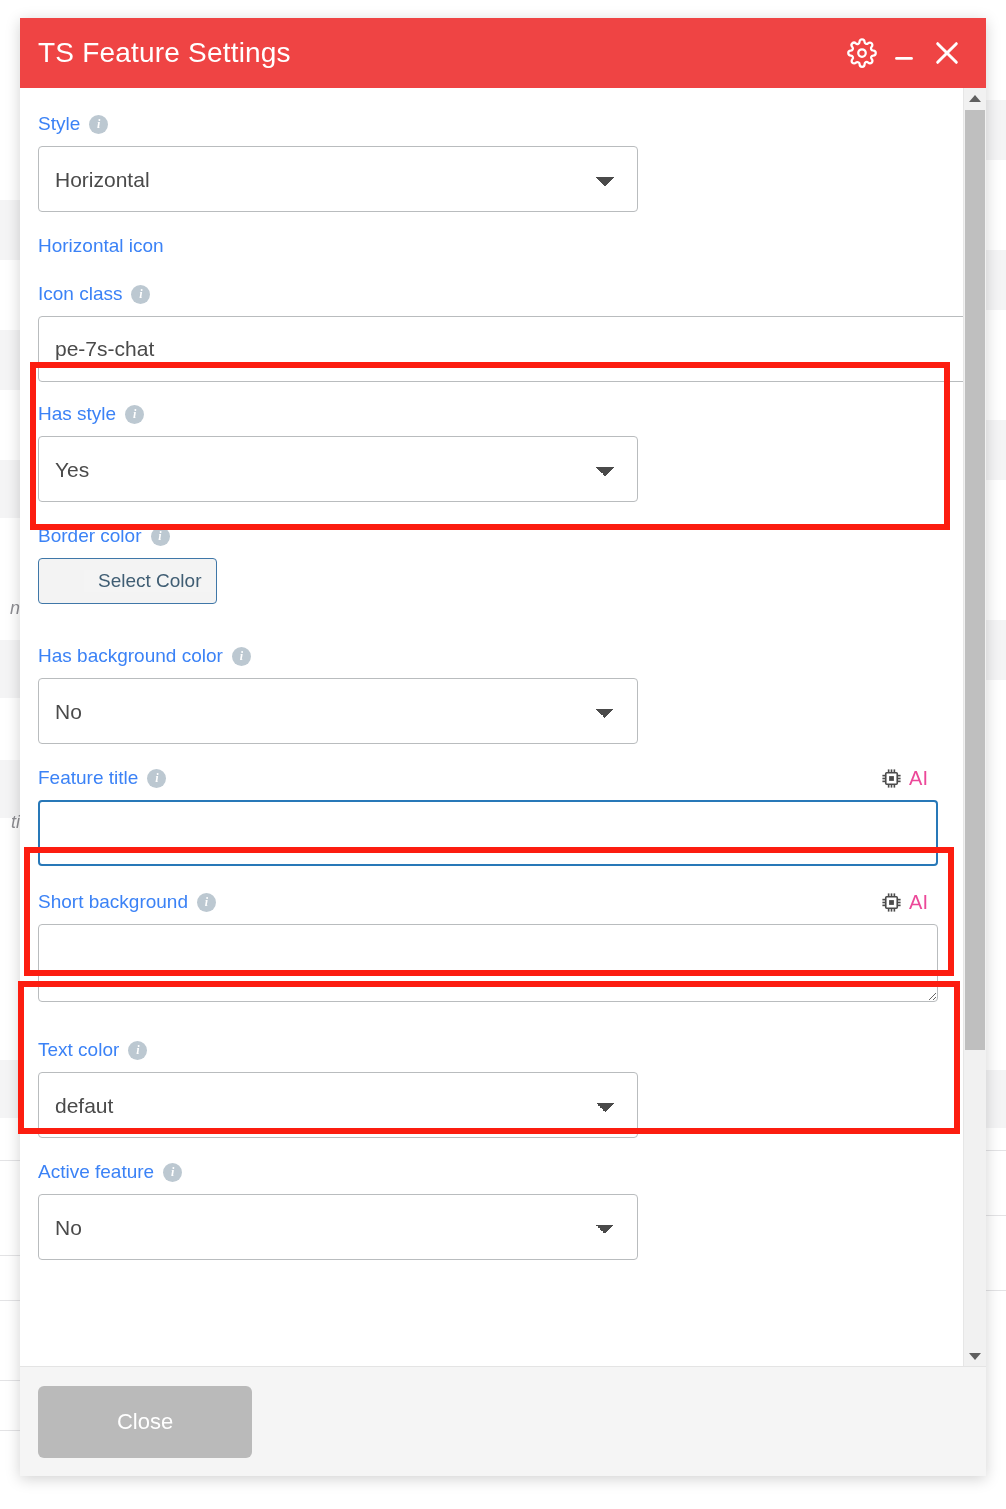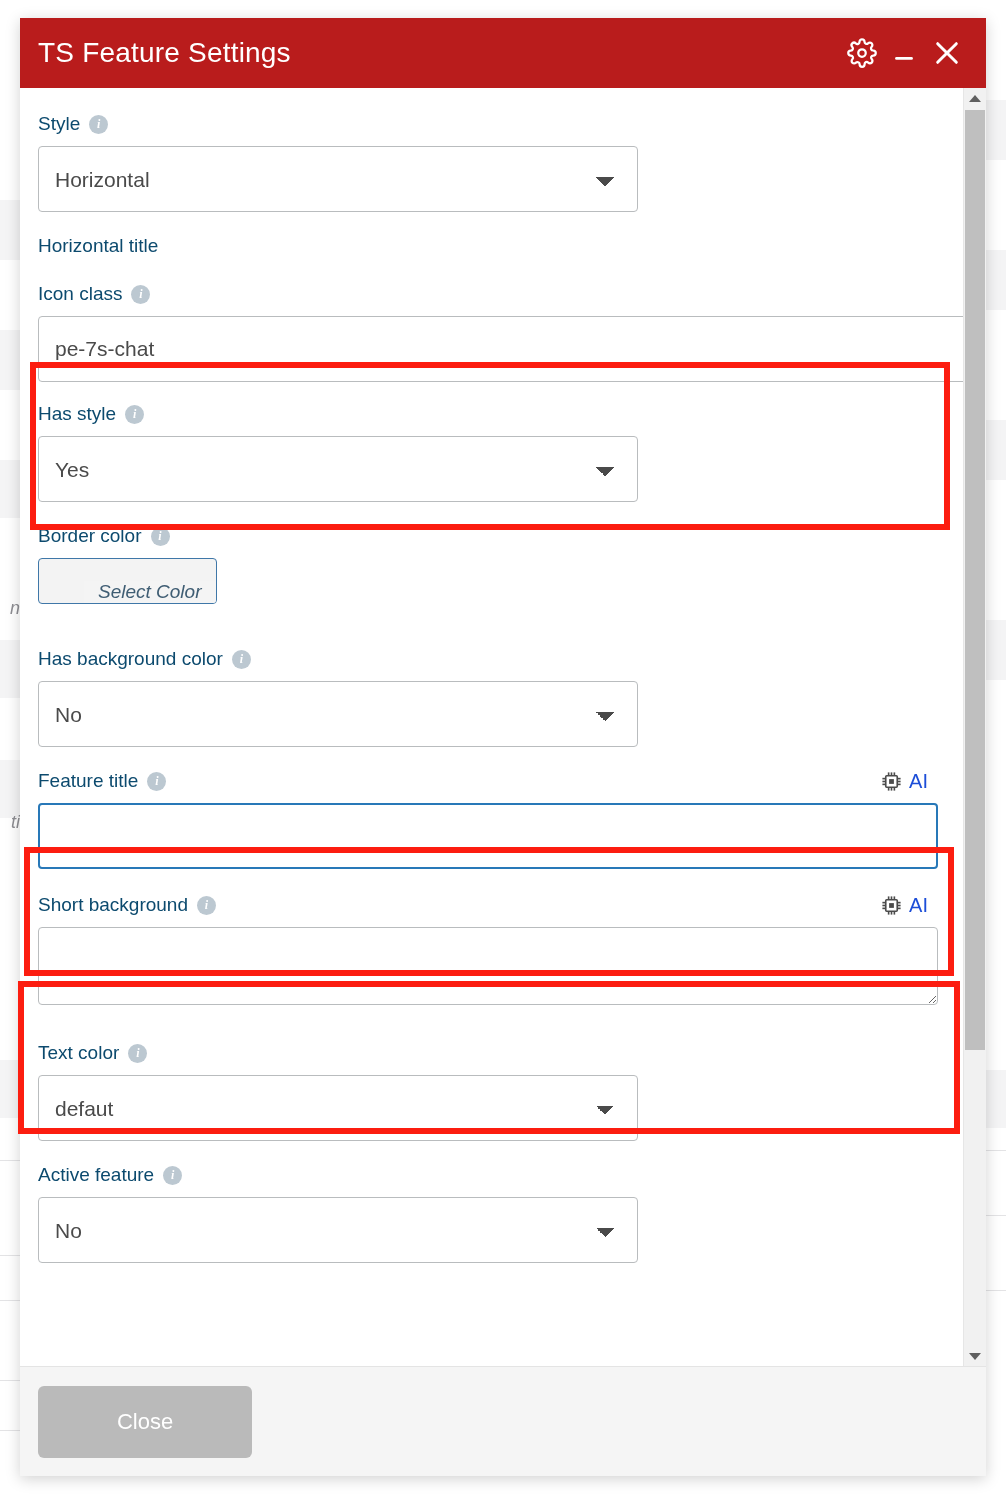--- a/index.html
+++ b/index.html
@@ -75,21 +75,21 @@
     top: 18px;
     width: 966px;
     height: 1458px;
     background: #ffffff;
     box-shadow: 0 3px 14px rgba(0,0,0,0.18);
     display: flex;
     flex-direction: column;
   }
 
   .modal-header {
-    background: #b91c1c;
+    background: #ef4444;
     height: 70px;
     flex: 0 0 70px;
     display: flex;
     align-items: center;
     padding: 0 23px 0 18px;
     box-sizing: border-box;
   }
   .modal-title {
     color: #ffffff;
     font-size: 28px;
@@ -133,21 +133,21 @@
     margin-bottom: 20px;
   }
   .field-label-row {
     display: flex;
     align-items: center;
     height: 28px;
     margin-bottom: 8px;
   }
   .field-label {
     font-size: 19px;
-    color: #0c4a6e;
+    color: #3b82f6;
     font-weight: 400;
   }
   .info-icon {
     display: inline-flex;
     align-items: center;
     justify-content: center;
     width: 19px;
     height: 19px;
     border-radius: 50%;
     background: #bcc8d1;
@@ -163,21 +163,21 @@
   .ai-badge {
     margin-left: auto;
     display: flex;
     align-items: center;
     gap: 6px;
     cursor: pointer;
     padding-right: 36px;
   }
   .ai-badge .ai-text {
     font-size: 20px;
-    color: #1d4ed8;
+    color: #ec4899;
   }
   .ai-badge svg { display: block; }
 
   select.ctrl,
   input.ctrl {
     width: 600px;
     height: 66px;
     box-sizing: border-box;
     border: 1px solid #b9bcbe;
     border-radius: 4px;
@@ -216,28 +216,27 @@
     font-size: 21px;
     color: #4a4a4a;
     padding: 10px 14px;
     font-family: "Liberation Sans", sans-serif;
     outline: none;
     resize: vertical;
   }
 
   .color-btn {
     display: inline-flex;
-    align-items: flex-end;
+    align-items: center;
     height: 44px;
     border: 1px solid #3f77a8;
     border-radius: 4px;
     overflow: hidden;
     background: #f3f3f3;
     cursor: pointer;
-    font-style: italic;
   }
   .color-swatch {
     width: 44px;
     background: #e8e8e8;
     border-right: 1px solid #9aa0a4;
   }
   .color-btn-label {
     display: flex;
     align-items: center;
     padding: 0 14px;
@@ -387,21 +386,21 @@
           <span class="field-label">Style</span>
           <span class="info-icon">i</span>
         </div>
         <select class="ctrl">
           <option>Horizontal</option>
         </select>
       </div>
 
       <div class="field">
         <div class="field-label-row">
-          <span class="field-label">Horizontal title</span>
+          <span class="field-label">Horizontal icon</span>
         </div>
       </div>
 
       <div class="field" style="margin-bottom:18px;">
         <div class="field-label-row">
           <span class="field-label">Icon class</span>
           <span class="info-icon">i</span>
         </div>
         <input class="ctrl wide" type="text" value="pe-7s-chat" style="">
       </div>

